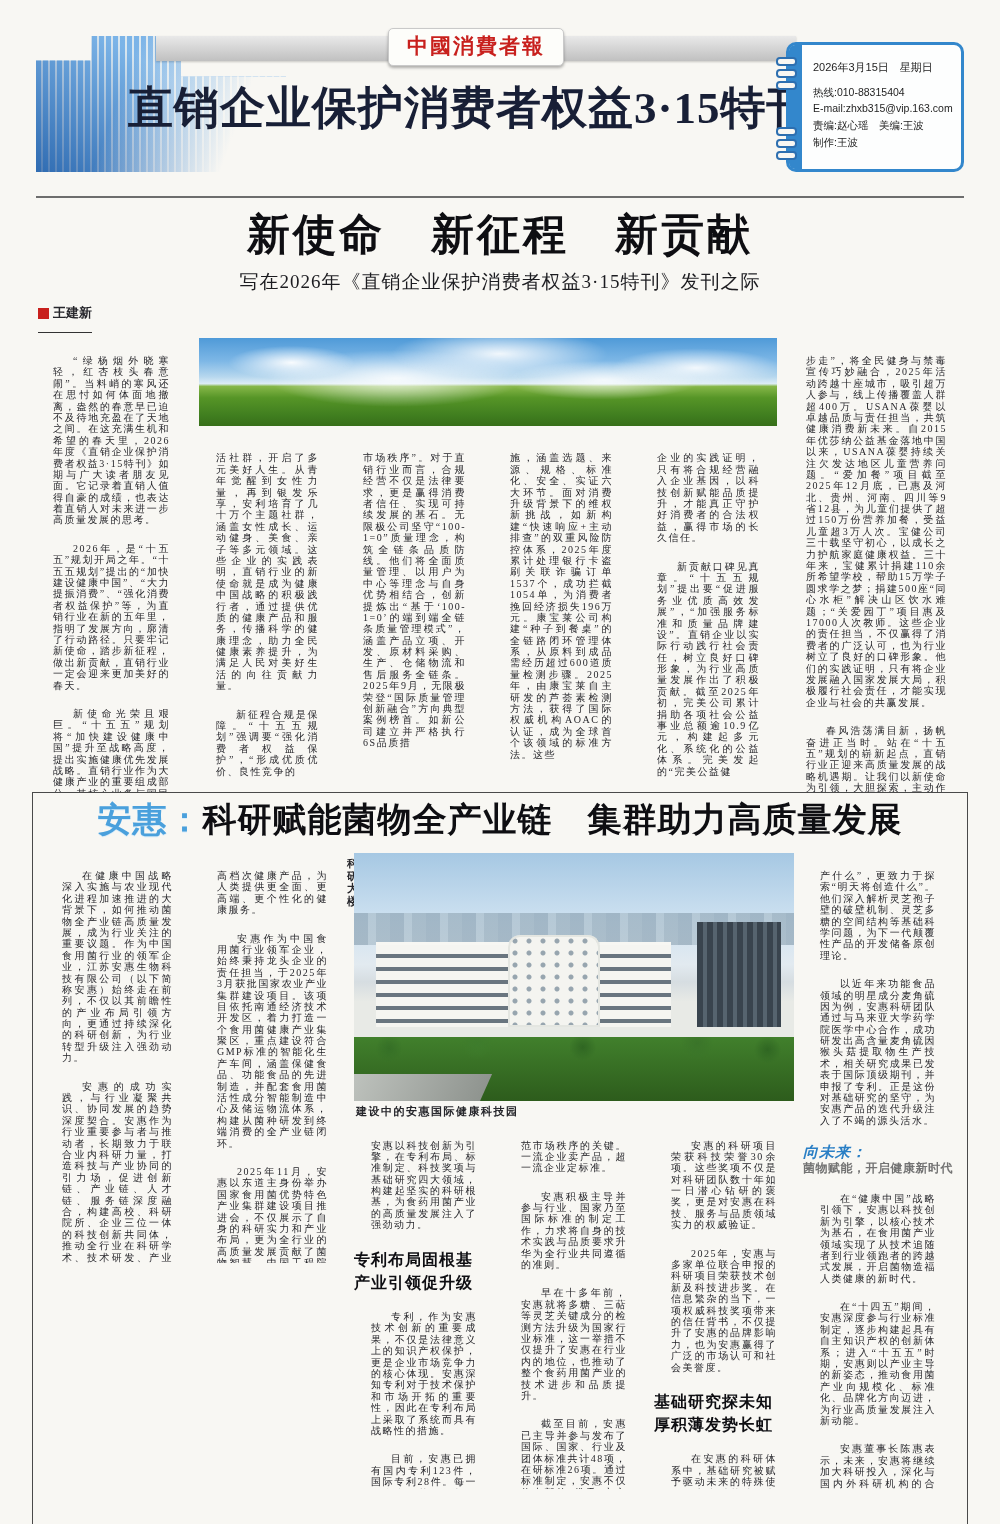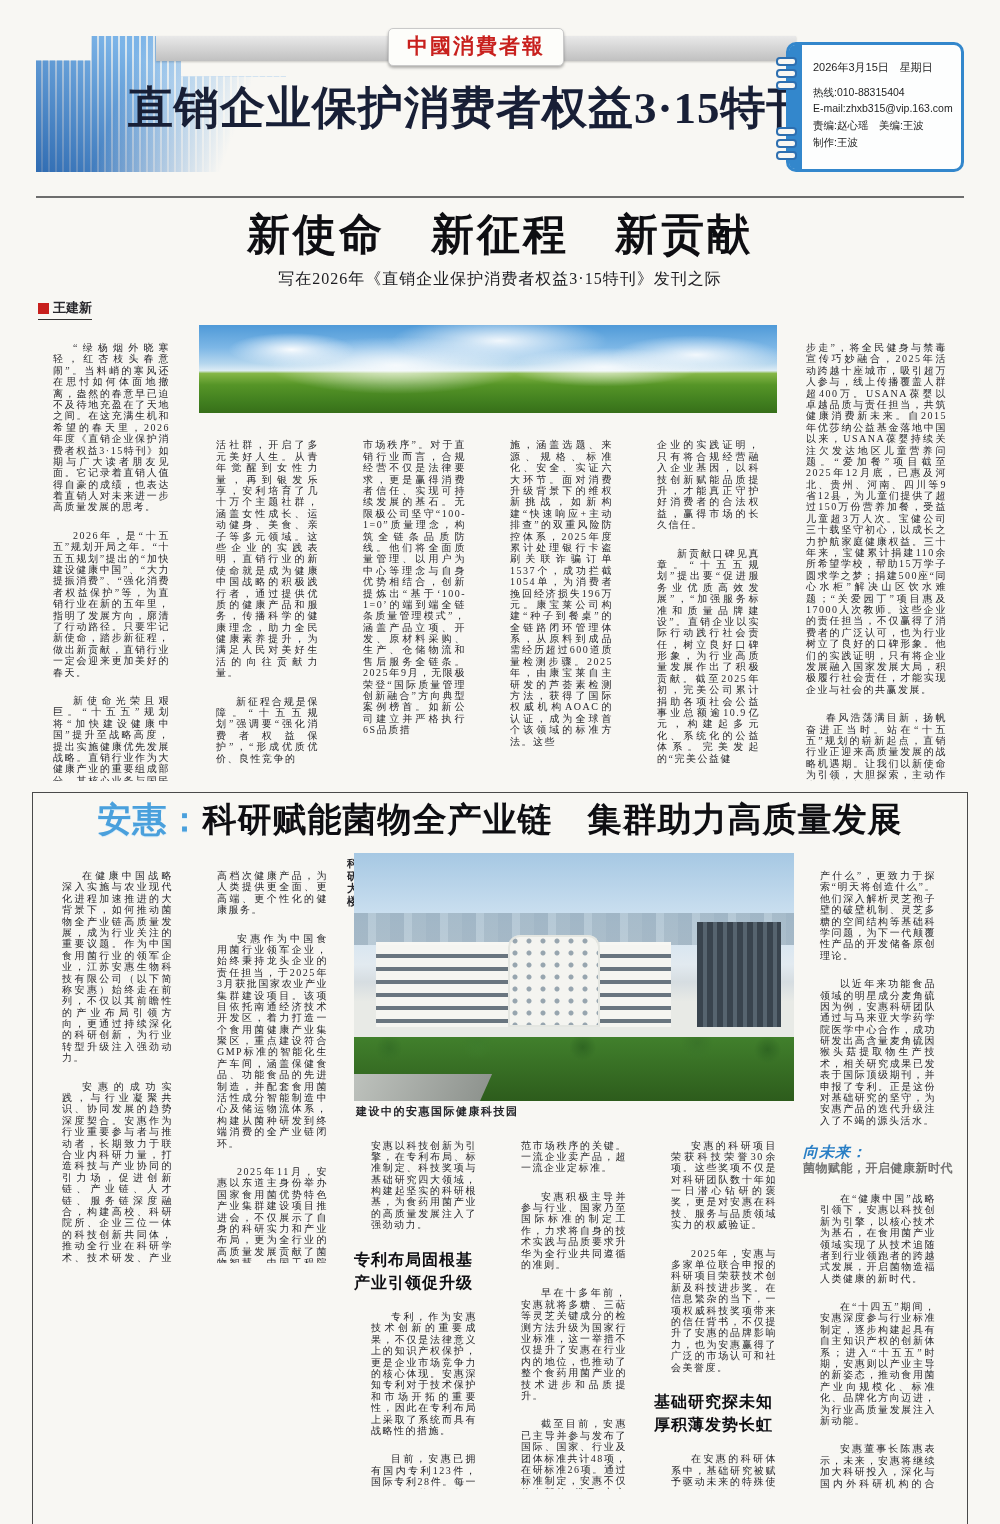--- a/index.html
+++ b/index.html
@@ -34,24 +34,24 @@
   .hdr-rule{position:absolute;left:36px;right:36px;top:196px;height:2px;background:#6d6d6d;}
 
   
   .bt{font-size:10px;line-height:1.14;letter-spacing:1.5px;text-align:justify;text-justify:inter-character;}
   .p{margin:17px;text-indent:2em;}
   .p.cont{text-indent:0;}
 
   
   .art1{position:absolute;left:36px;right:36px;top:206px;height:580px;}
   .a1-headline{text-align:center;font-size:43px;font-weight:bold;letter-spacing:3px;color:#0e0e12;}
-  .a1-subtitle{text-align:center;font-size:16px;margin-top:5px;color:#1c1c20;letter-spacing:1px;}
+  .a1-subtitle{text-align:center;font-size:19px;margin-top:5px;color:#1c1c20;letter-spacing:1px;}
   .a1-byline{margin:9px 0 5px 2px;}
   .byline-wrap{display:inline-flex;align-items:center;gap:4px;border-bottom:1px solid #333;
-    padding-bottom:2px;font-size:13px;font-weight:bold;}
+    padding-bottom:10px;font-size:13px;font-weight:bold;}
   .redsq{display:inline-block;width:11px;height:11px;background:#c8201d;}
   .a1-body{display:flex;gap:12px;height:456px;margin-top:2px;}
   .c-narrow{width:152px;overflow:hidden;}
   .c-right{width:176px;overflow:hidden;}
   .a1-mid{width:578px;display:flex;flex-direction:column;}
   .field-photo{height:252px;width:100%;margin-bottom:9px;
     background:
       radial-gradient(ellipse 90px 24px at 16% 28%,rgba(255,255,255,.95),rgba(255,255,255,0) 70%),
       radial-gradient(ellipse 150px 34px at 52% 18%,rgba(255,255,255,.9),rgba(255,255,255,0) 72%),
       radial-gradient(ellipse 120px 28px at 86% 34%,rgba(255,255,255,.88),rgba(255,255,255,0) 70%),

